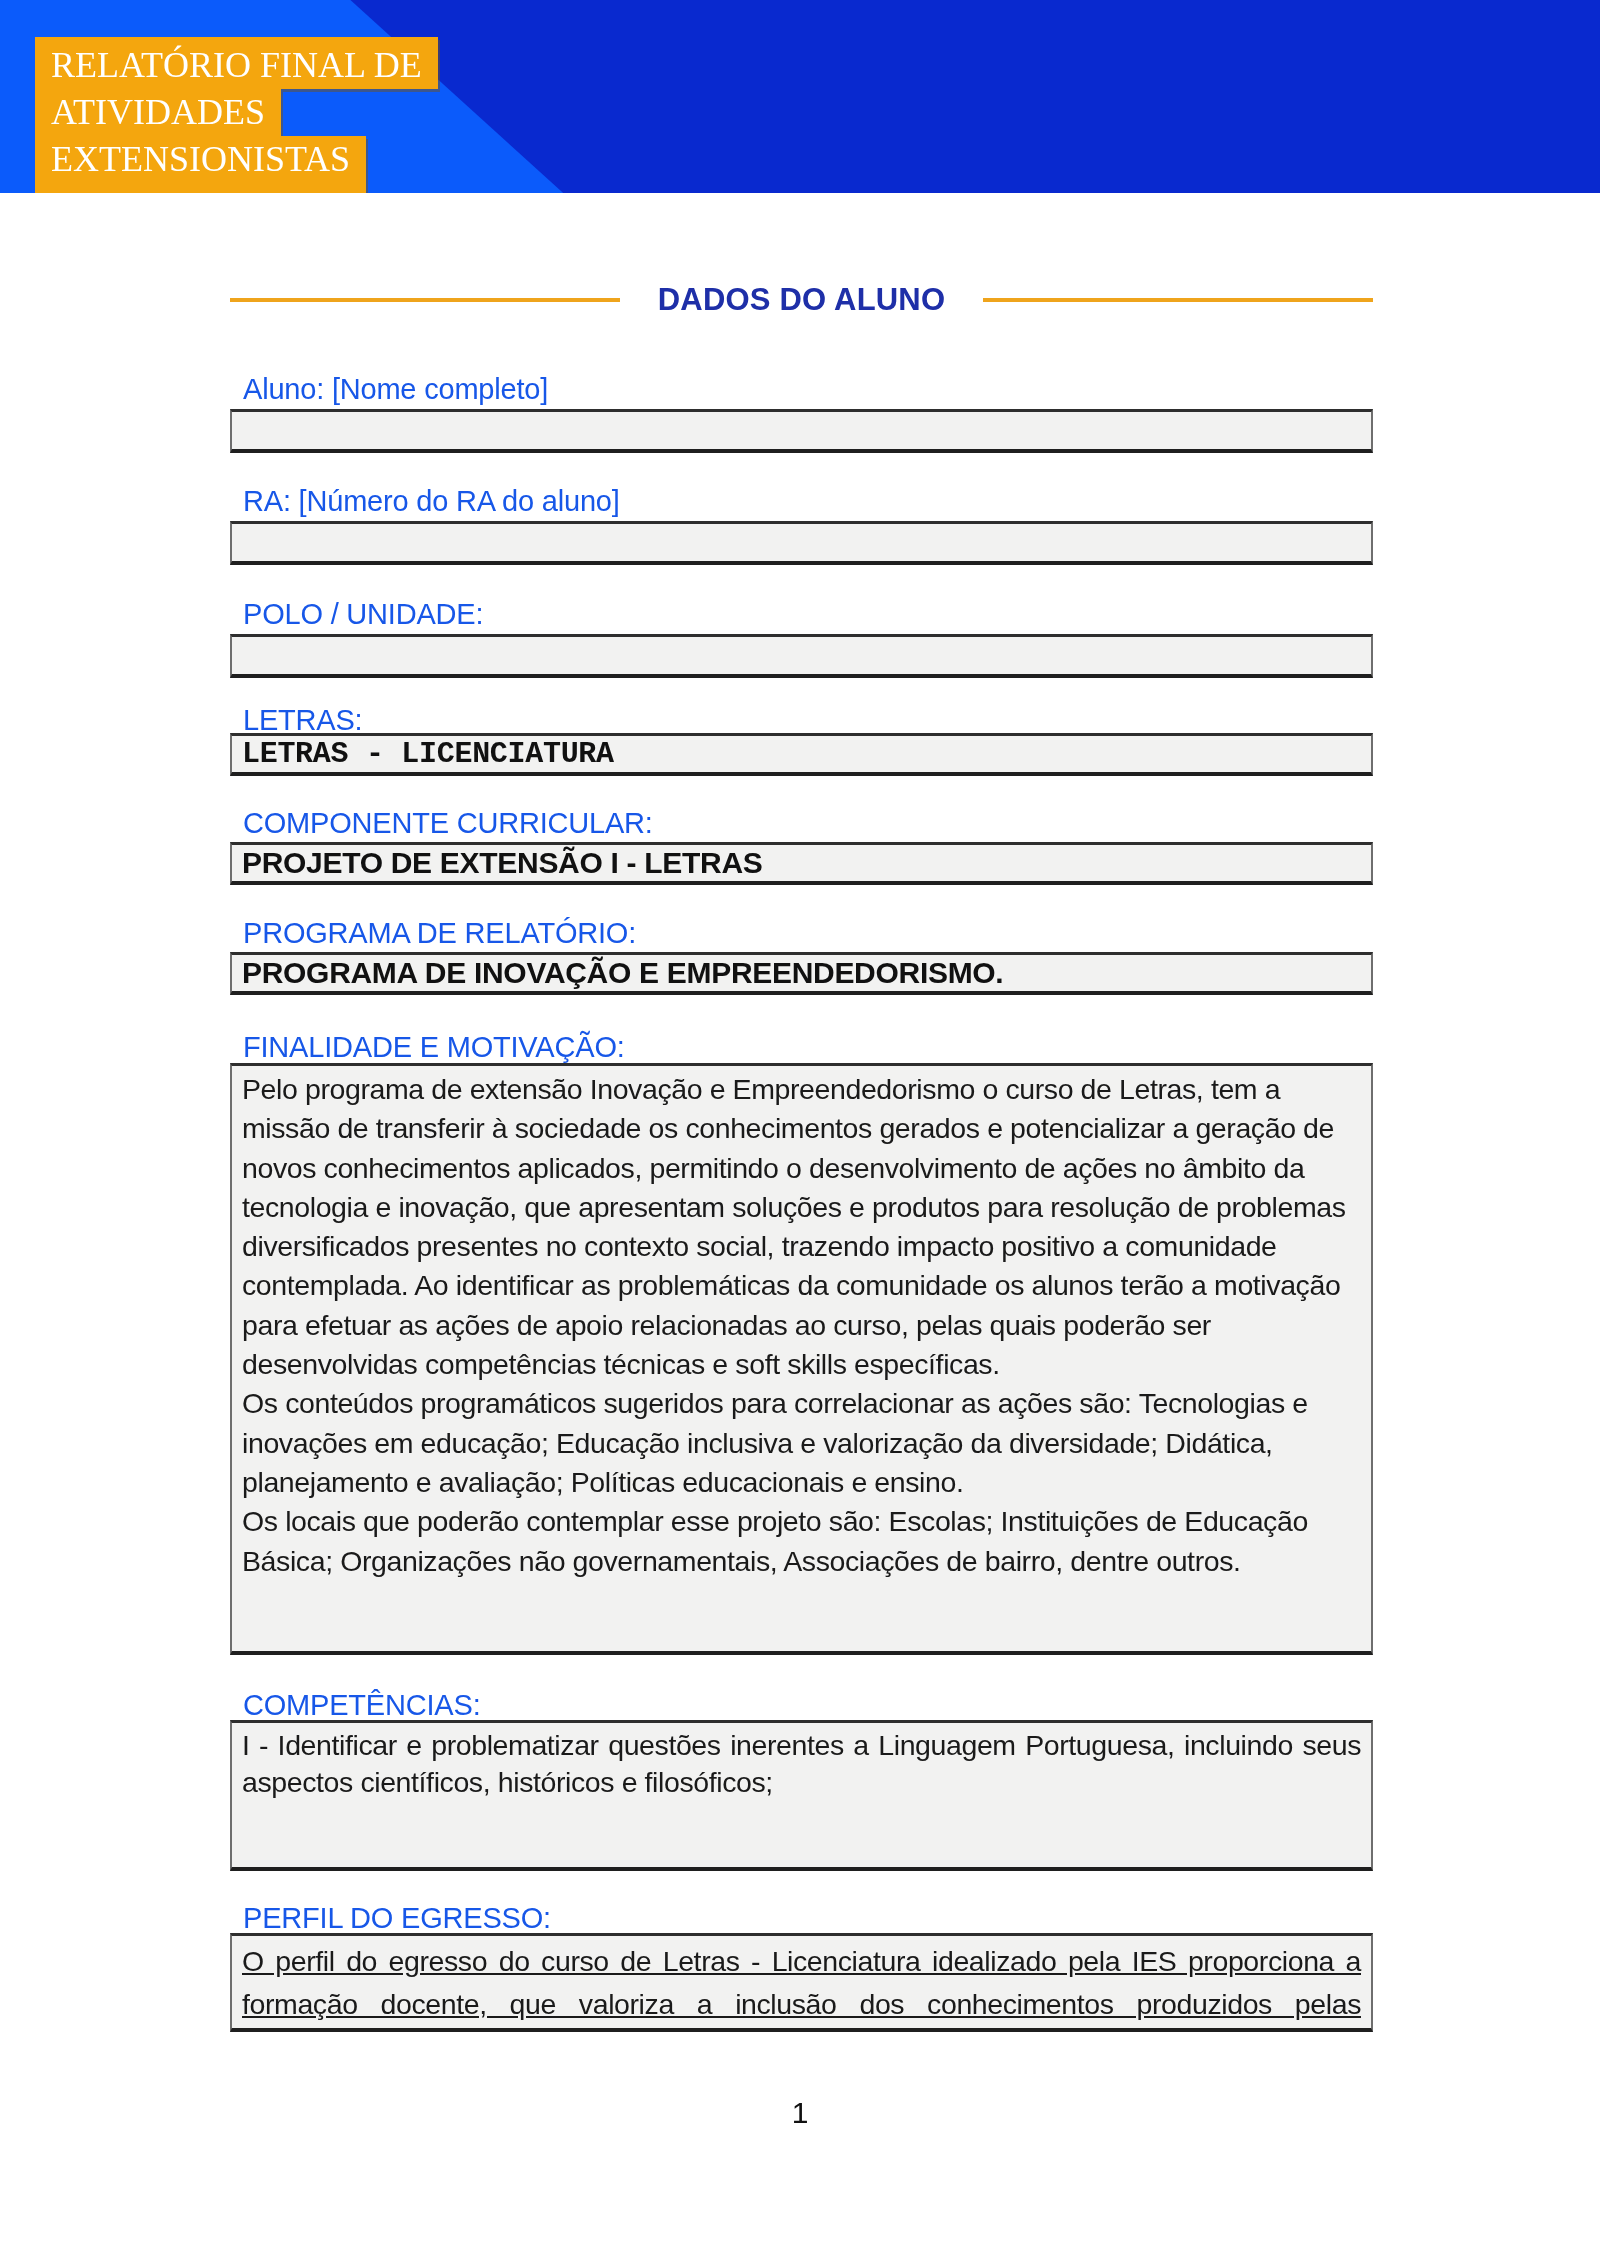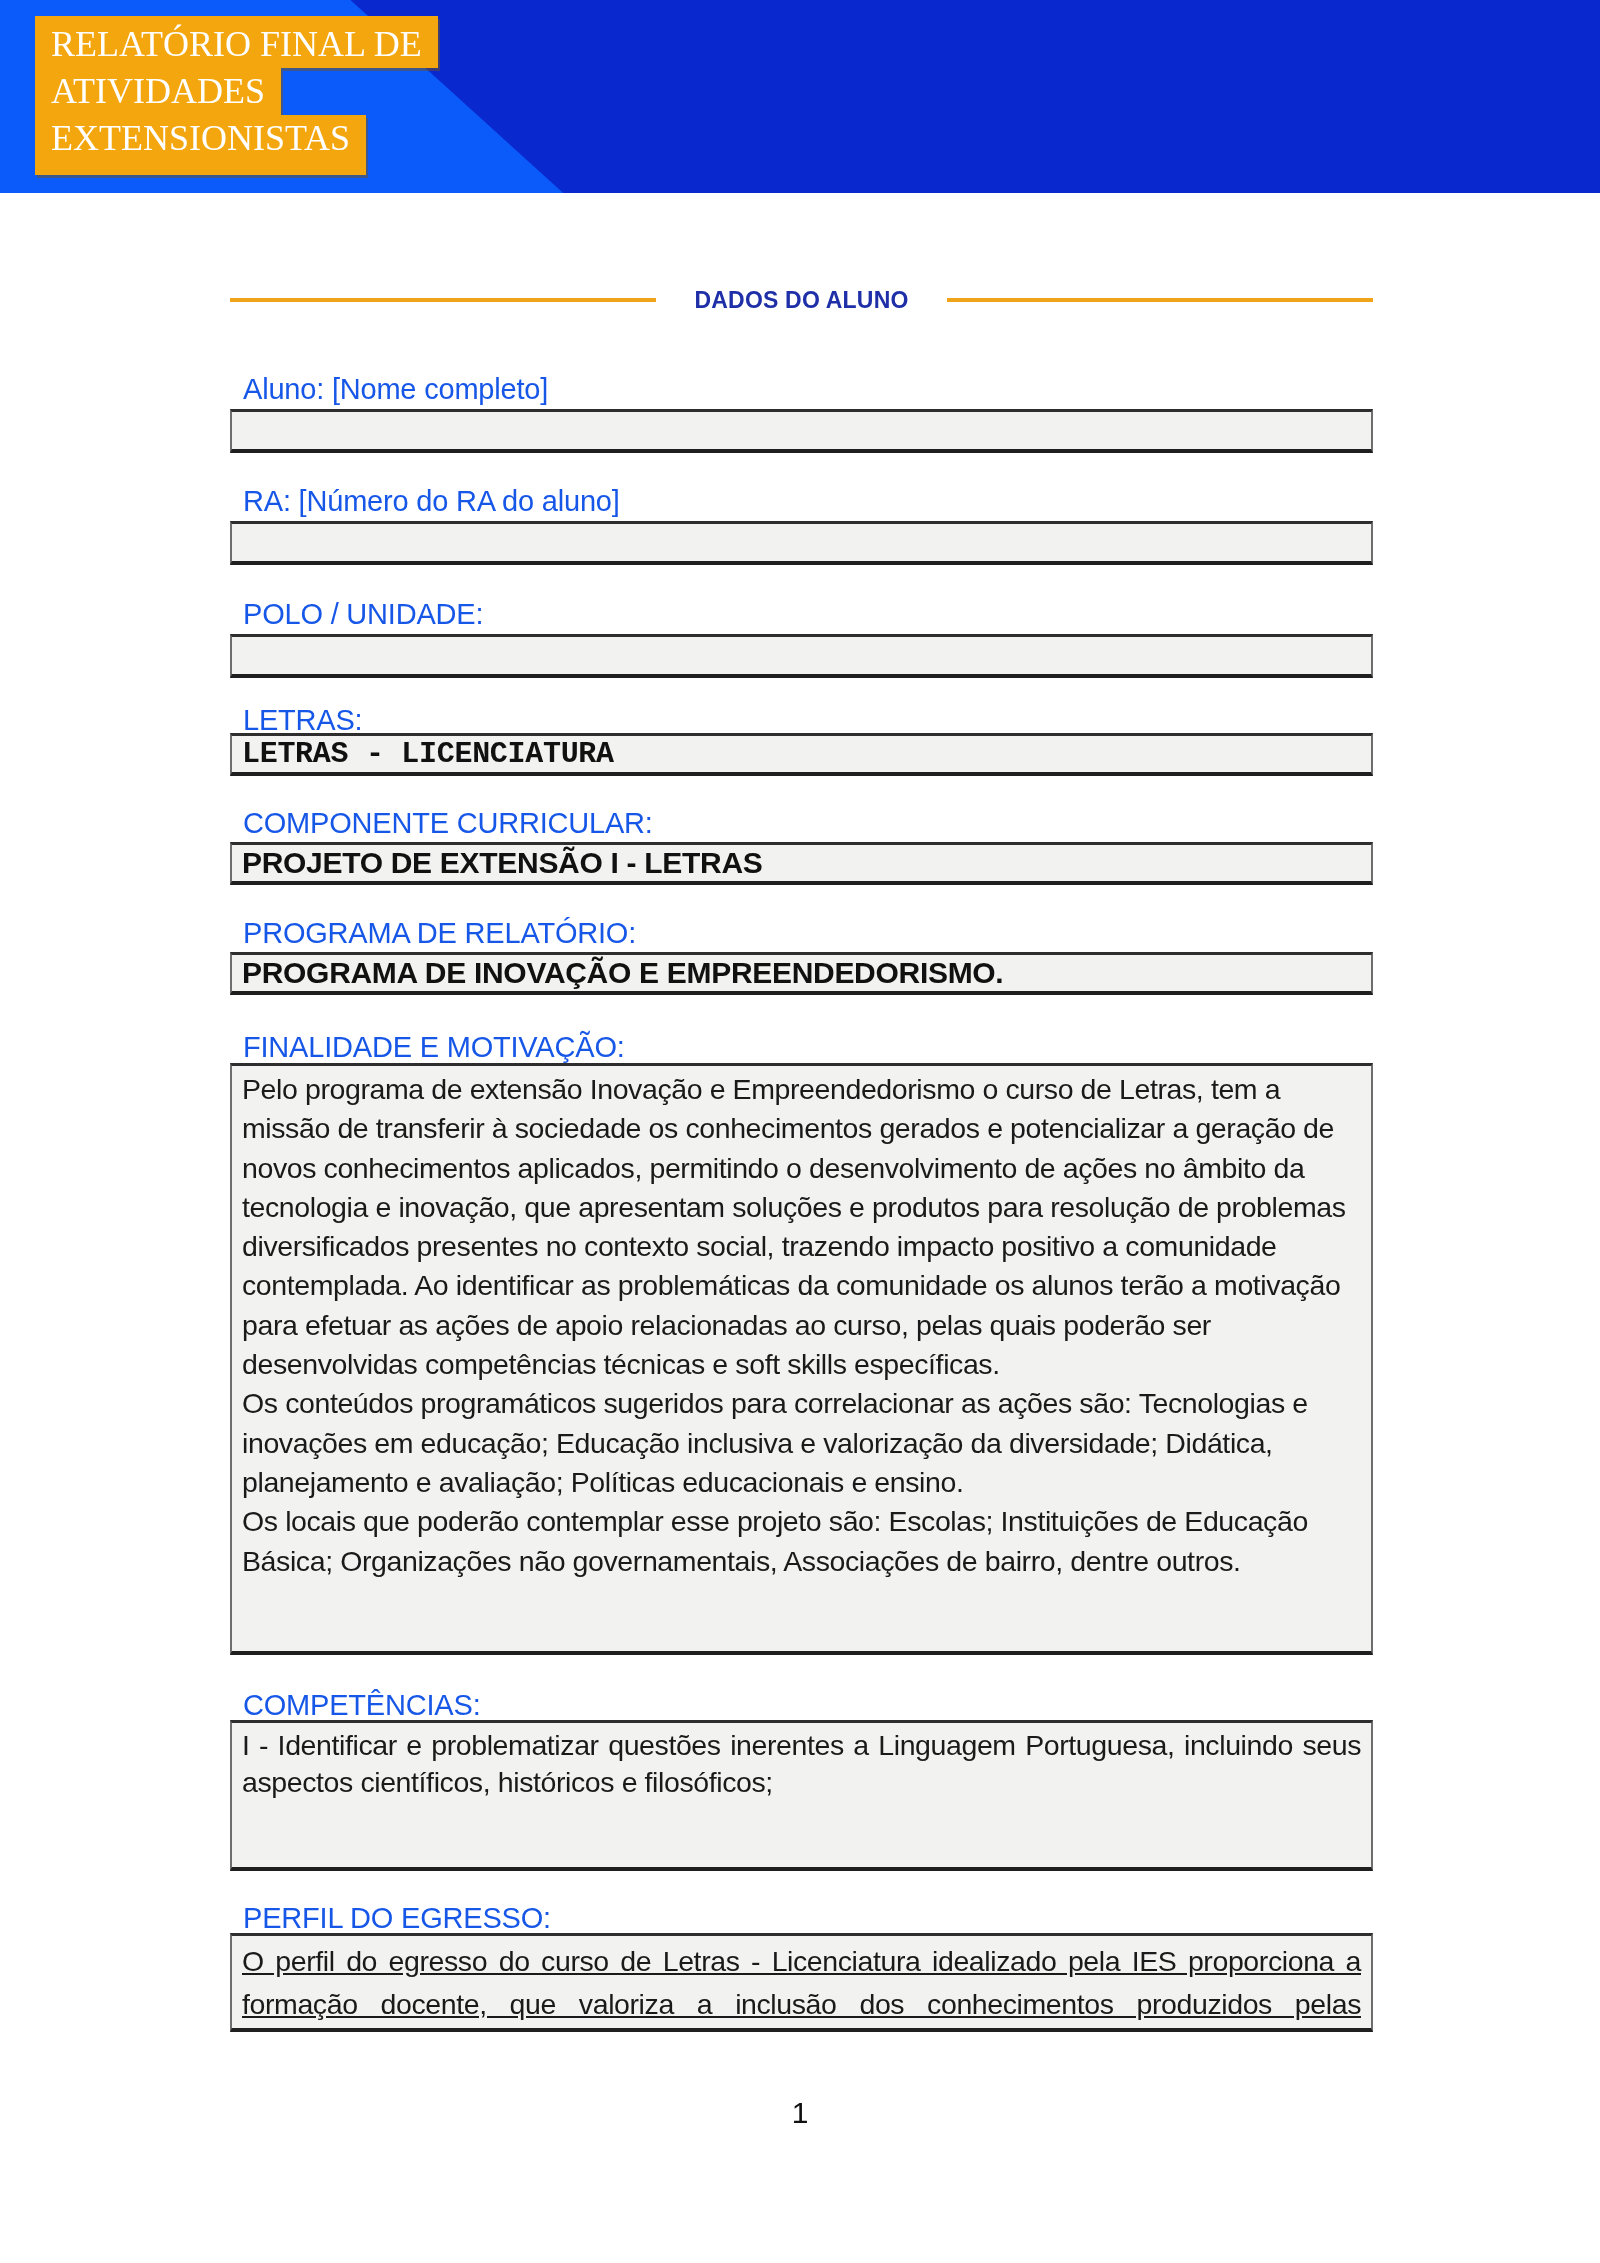--- a/index.html
+++ b/index.html
@@ -5,33 +5,33 @@
   * { margin:0; padding:0; box-sizing:border-box; }
   html,body { width:1600px; height:2263px; background:#ffffff; position:relative;
               font-family:"Liberation Sans", sans-serif; overflow:hidden; }
 
   
   .banner { position:absolute; left:0; top:0; width:1600px; height:193px;
             background:#0B5BFB; overflow:hidden; }
   .banner-dark { position:absolute; inset:0;
             background:#0929CF;
             clip-path:polygon(21.9% 0%, 100% 0%, 100% 100%, 35.2% 100%); }
-  .banner-title { position:absolute; left:35px; top:16px; }
+  .banner-title { position:absolute; left:35px; top:37px; }
   .banner-line { display:table; background:#F4A60E; color:#ffffff;
             font-family:"Liberation Serif", serif; font-size:36px; line-height:47px;
             padding:0 16px; white-space:nowrap;
             box-shadow:2px 3px 0 rgba(122,82,6,0.45); }
   .banner-line.first { padding-top:5px; }
   .banner-line.last  { padding-bottom:13px; }
 
   
   .title-row { position:absolute; left:230px; top:278px; width:1143px; height:44px;
                display:flex; align-items:center; justify-content:center; gap:38px; }
   .gold-line { flex:1 1 auto; height:4px; background:#EFA41C; }
-  .page-title { color:#1E2FA8; font-size:23px; font-weight:bold; letter-spacing:0.2px;
+  .page-title { color:#1E2FA8; font-size:31px; font-weight:bold; letter-spacing:0.2px;
                 white-space:nowrap; }
 
   
   .field-label { position:absolute; left:243px; color:#1757E8; font-size:29px;
                  line-height:34px; white-space:nowrap; letter-spacing:-0.2px;text-align:right; }
   .box { position:absolute; left:230px; width:1143px; background:#F2F2F1;
          border:2px solid #6e6e6e; border-top:3px solid #2e2e2e;
          border-bottom:4px solid #1f1f1f; }
   .box.value-box { display:flex; align-items:center; }
   .value-text { font-weight:bold; color:#111111; font-size:30px; padding:0 10px;

